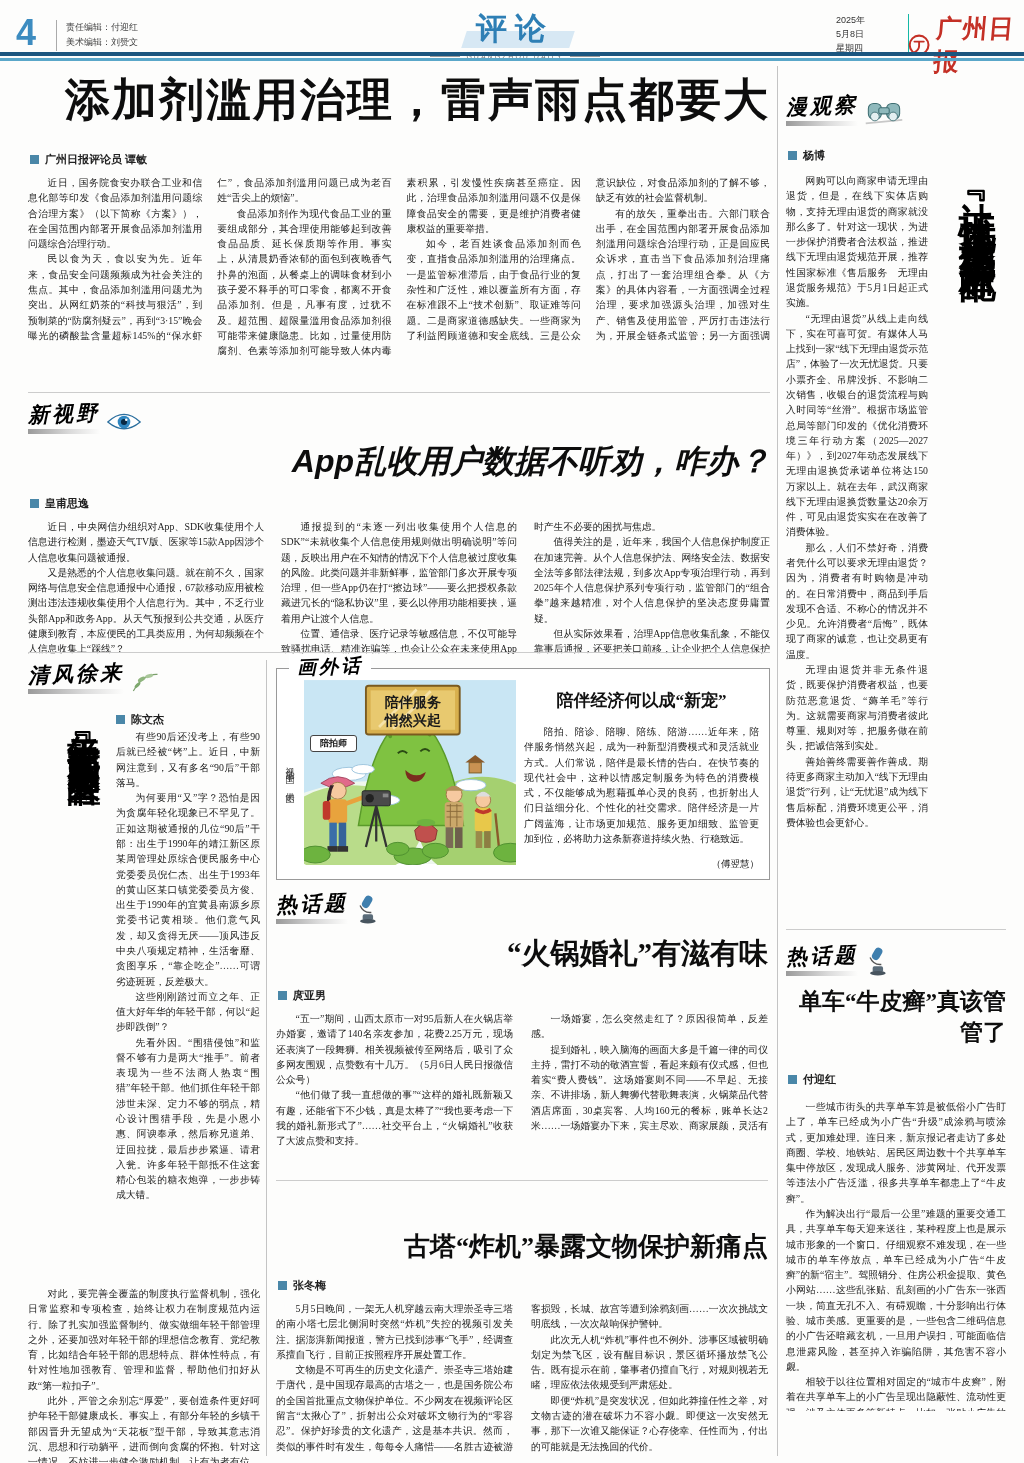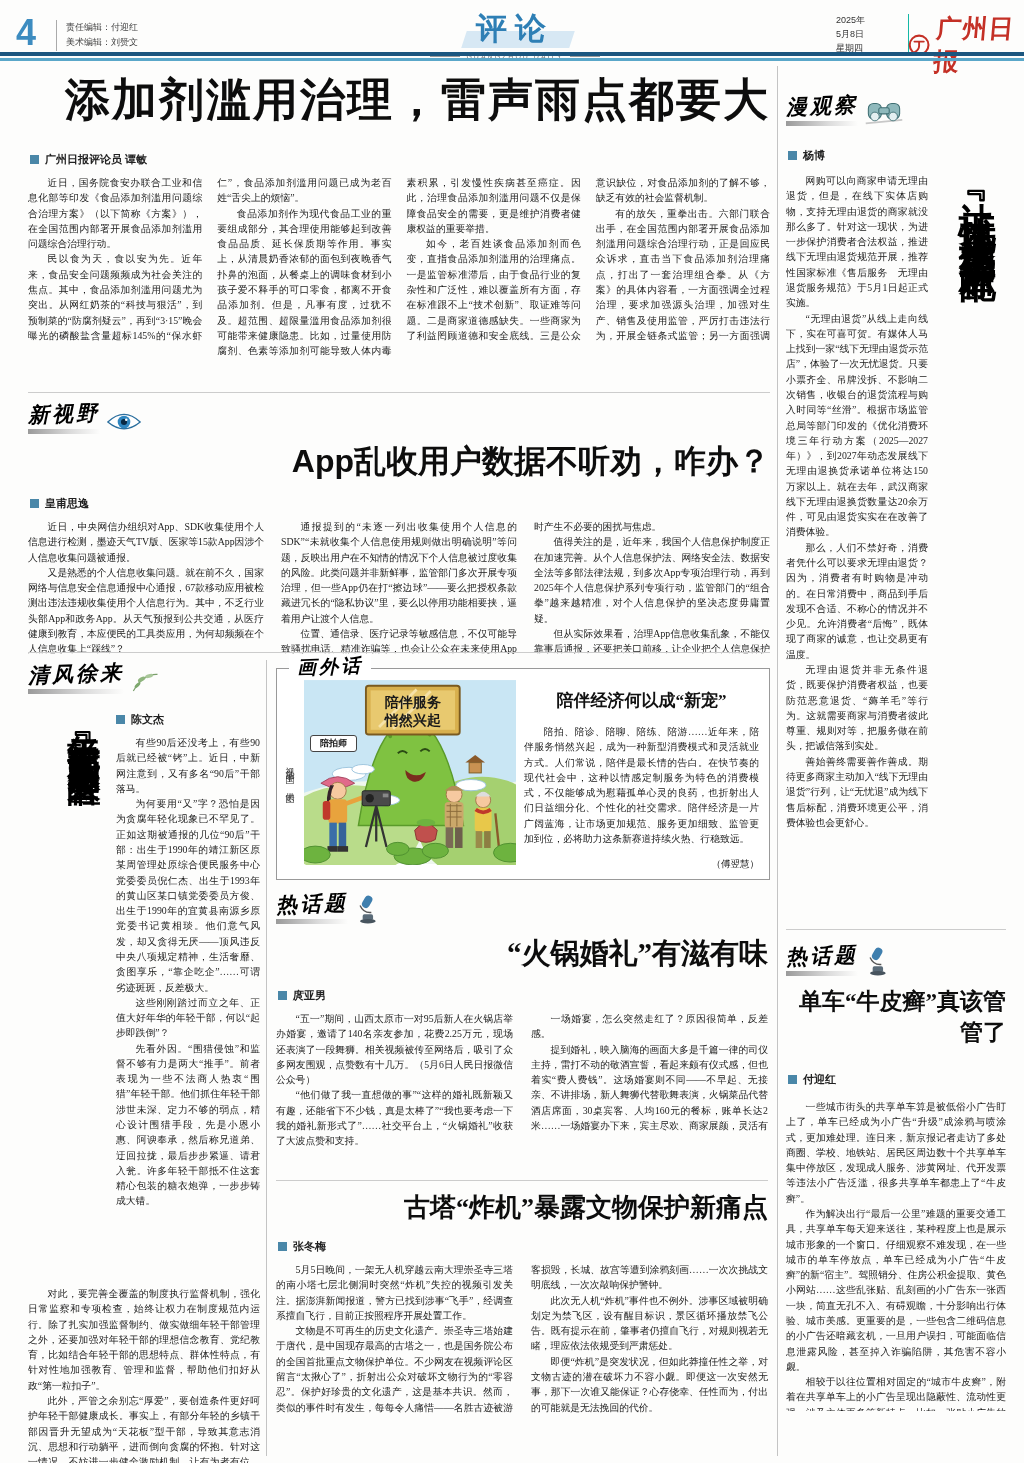--- a/index.html
+++ b/index.html
@@ -113,21 +113,21 @@
       <span class="badge-text">新视野</span>
       <div class="swoosh"></div>
     </div>
     <svg width="36" height="24" viewBox="0 0 40 24">
       <path d="M2 12 Q20 -5 38 12 Q20 27 2 12 Z" fill="#ffffff" stroke="#2b6f9e" stroke-width="1.4"></path>
       <circle cx="20" cy="12" r="7" fill="#2f86c0"></circle>
         <circle cx="20" cy="12" r="3.4" fill="#0a2a44"></circle>
       <circle cx="22.5" cy="9.5" r="1.4" fill="#ffffff"></circle>
     </svg>
   </div>
-  <div class="center-headline sans-head" style="font-size:32px;margin-top:6px;">App乱收用户数据不听劝，咋办？</div>
+  <div class="center-headline sans-head" style="font-size:32px;margin-top:6px;font-style:italic;">App乱收用户数据不听劝，咋办？</div>
   <div class="byline" style="margin:12px 0 8px 2px;">
     <span class="bsq"></span>
     <span>皇甫思逸</span>
   </div>
   <div class="body-text cols-3" style="height:140px;">
       <p>近日，中央网信办组织对App、SDK收集使用个人信息进行检测，墨迹天气TV版、医家等15款App因涉个人信息收集问题被通报。</p>
       <p>又是熟悉的个人信息收集问题。就在前不久，国家网络与信息安全信息通报中心通报，67款移动应用被检测出违法违规收集使用个人信息行为。其中，不乏行业头部App和政务App。从天气预报到公共交通，从医疗健康到教育，本应便民的工具类应用，为何却频频在个人信息收集上“踩线”？</p>
       <p>通报提到的“未逐一列出收集使用个人信息的SDK”“未就收集个人信息使用规则做出明确说明”等问题，反映出用户在不知情的情况下个人信息被过度收集的风险。此类问题并非新鲜事，监管部门多次开展专项治理，但一些App仍在打“擦边球”——要么把授权条款藏进冗长的“隐私协议”里，要么以停用功能相要挟，逼着用户让渡个人信息。</p>
       <p>位置、通信录、医疗记录等敏感信息，不仅可能导致骚扰电话、精准诈骗等，也会让公众在未来使用App时产生不必要的困扰与焦虑。</p>
       <p>值得关注的是，近年来，我国个人信息保护制度正在加速完善。从个人信息保护法、网络安全法、数据安全法等多部法律法规，到多次App专项治理行动，再到2025年个人信息保护系列专项行动，监管部门的“组合拳”越来越精准，对个人信息保护的坚决态度毋庸置疑。</p>
@@ -146,21 +146,21 @@
     <svg width="30" height="26" viewBox="0 0 36 30">
       <path d="M4 27 Q16 6 33 7" stroke="#7a9e6b" stroke-width="1.4" fill="none"></path>
       <ellipse cx="14" cy="13" rx="5" ry="2.4" fill="#8fb57e" transform="rotate(-30 14 13)"></ellipse>
       <ellipse cx="23" cy="9" rx="5" ry="2.2" fill="#a9c79a" transform="rotate(-15 23 9)"></ellipse>
       <ellipse cx="9" cy="20" rx="4.4" ry="2" fill="#7da86e" transform="rotate(-45 9 20)"></ellipse>
     </svg>
   </div>
   <div style="display:flex;gap:10px;margin-top:14px;">
     <div class="vert-headline" style="font-size:33px;letter-spacing:3px;height:568px;width:78px;">年轻干部『起步即跌倒』令人警醒</div>
     <div style="flex:1;">
-      <div class="byline" style="margin:4px 0 8px;">
+      <div class="byline" style="margin:4px 0 2px;">
         <span class="bsq"></span>
         <span>陈文杰</span>
       </div>
       <div class="body-text" style="height:540px;">
           <p>有些90后还没考上，有些90后就已经被“铐”上。近日，中新网注意到，又有多名“90后”干部落马。</p>
           <p>为何要用“又”字？恐怕是因为贪腐年轻化现象已不罕见了。正如这期被通报的几位“90后”干部：出生于1990年的靖江新区原某周管理处原综合便民服务中心党委委员倪仁杰、出生于1993年的黄山区某口镇党委委员方俊、出生于1990年的宜黄县南源乡原党委书记黄相琰。他们意气风发，却又贪得无厌——顶风违反中央八项规定精神，生活奢靡、贪图享乐，“靠企吃企”……可谓劣迹斑斑，反差极大。</p>
           <p>这些刚刚踏过而立之年、正值大好年华的年轻干部，何以“起步即跌倒”？</p>
           <p>先看外因。“围猎侵蚀”和监督不够有力是两大“推手”。前者表现为一些不法商人热衷“围猎”年轻干部。他们抓住年轻干部涉世未深、定力不够的弱点，精心设计围猎手段，先是小恩小惠、阿谀奉承，然后称兄道弟、迂回拉拢，最后步步紧逼、请君入瓮。许多年轻干部抵不住这套精心包装的糖衣炮弹，一步步铸成大错。</p>
         </div>
     </div>
@@ -279,21 +279,21 @@
   <div class="body-text cols-2" style="height:152px;">
       <p>“五一”期间，山西太原市一对95后新人在火锅店举办婚宴，邀请了140名亲友参加，花费2.25万元，现场还表演了一段舞狮。相关视频被传至网络后，吸引了众多网友围观，点赞数有十几万。（5月6日人民日报微信公众号）</p>
       <p>“他们做了我一直想做的事”“这样的婚礼既新颖又有趣，还能省下不少钱，真是太棒了”“我也要考虑一下我的婚礼新形式了”……社交平台上，“火锅婚礼”收获了大波点赞和支持。</p>
       <p>一场婚宴，怎么突然走红了？原因很简单，反差感。</p>
       <p>提到婚礼，映入脑海的画面大多是千篇一律的司仪主持，雷打不动的敬酒宣誓，看起来颇有仪式感，但也着实“费人费钱”。这场婚宴则不同——不早起、无接亲、不讲排场，新人舞狮代替歌舞表演，火锅菜品代替酒店席面，30桌宾客、人均160元的餐标，账单长达2米……一场婚宴办下来，宾主尽欢、商家展颜，灵活有趣、轻松愉悦，别开生面，既不失氛围感、仪式感，又在一定程度上节省了开支，自然广受好评。</p>
     </div>
 </div>
 <div class="abs hline" style="left:276px;top:1180px;width:492px;"></div>
 
 <div class="abs" style="left:276px;top:1190px;width:492px;">
-  <div class="center-headline serif-head" style="font-size:26px;">古塔“炸机”暴露文物保护新痛点</div>
+  <div class="center-headline serif-head" style="font-size:26px;margin-top:39px;">古塔“炸机”暴露文物保护新痛点</div>
   <div class="byline" style="margin:14px 0 8px 2px;">
     <span class="bsq"></span>
     <span>张冬梅</span>
   </div>
   <div class="body-text cols-2" style="height:172px;">
       <p>5月5日晚间，一架无人机穿越云南大理崇圣寺三塔的南小塔七层北侧洞时突然“炸机”失控的视频引发关注。据澎湃新闻报道，警方已找到涉事“飞手”，经调查系擅自飞行，目前正按照程序开展处置工作。</p>
       <p>文物是不可再生的历史文化遗产。崇圣寺三塔始建于唐代，是中国现存最高的古塔之一，也是国务院公布的全国首批重点文物保护单位。不少网友在视频评论区留言“太揪心了”，折射出公众对破坏文物行为的“零容忍”。保护好珍贵的文化遗产，这是基本共识。然而，类似的事件时有发生，每每令人痛惜——名胜古迹被游客损毁，长城、故宫等遭到涂鸦刻画……一次次挑战文明底线，一次次敲响保护警钟。</p>
       <p>此次无人机“炸机”事件也不例外。涉事区域被明确划定为禁飞区，设有醒目标识，景区循环播放禁飞公告。既有提示在前，肇事者仍擅自飞行，对规则视若无睹，理应依法依规受到严肃惩处。</p>
       <p>即便“炸机”是突发状况，但如此莽撞任性之举，对文物古迹的潜在破坏力不容小觑。即便这一次安然无事，那下一次谁又能保证？心存侥幸、任性而为，付出的可能就是无法挽回的代价。</p>
     </div>

